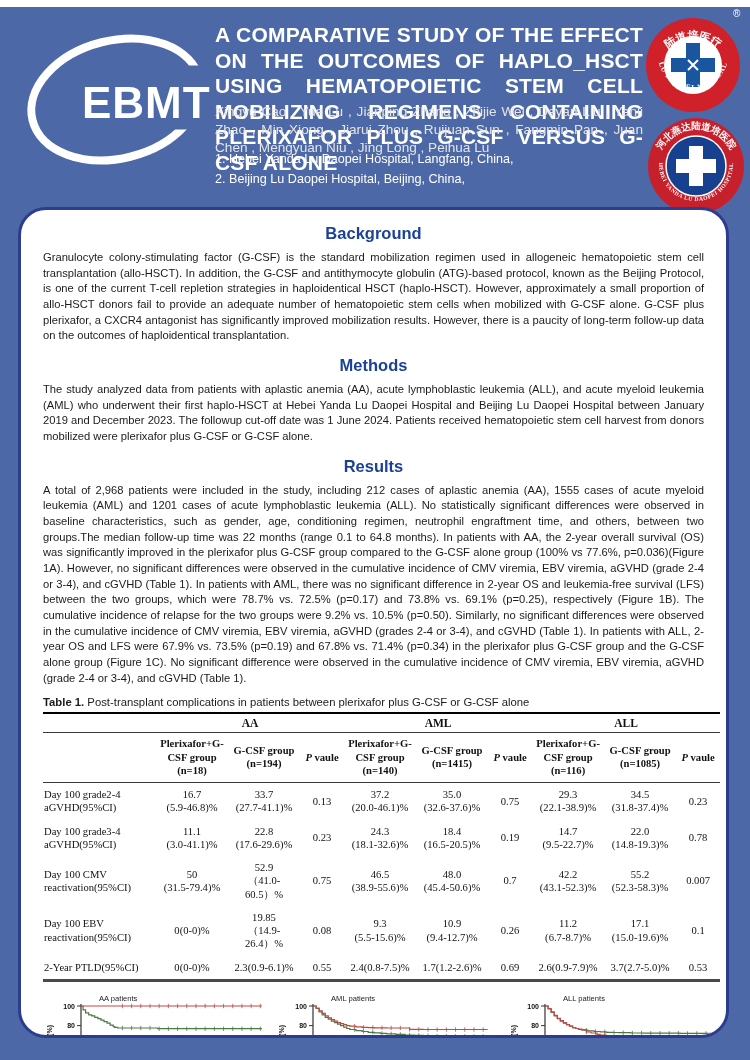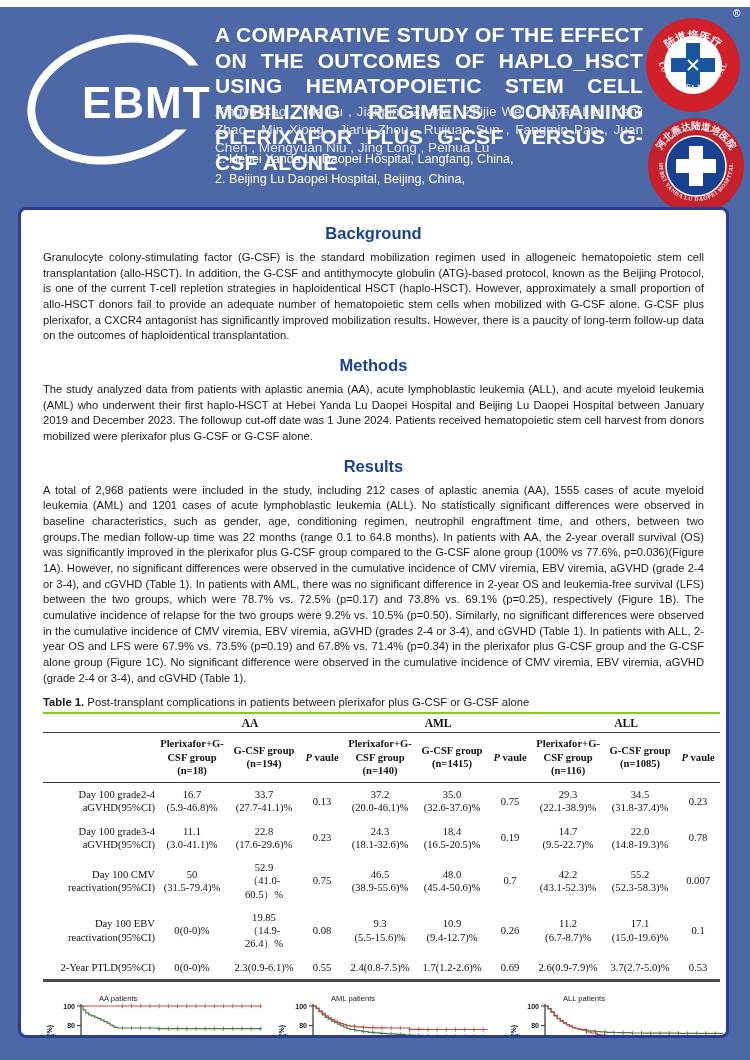--- a/index.html
+++ b/index.html
@@ -22,52 +22,52 @@
   }
   .poster-affils{
     position:absolute;left:215px;top:150px;width:450px;
     color:#fff;font-size:12.6px;line-height:1.58;
   }
   .logo-medical{position:absolute;left:645px;top:5px;width:100px;height:112px;}
   .logo-hospital{position:absolute;left:646px;top:112px;width:100px;height:108px;}
   
   .panel{
     position:absolute;left:18px;top:207px;width:711px;height:831px;
-    background:#ffffff;border:3px solid #2c3c8e;border-radius:8px;
+    background:#ffffff;border:3px solid #2c3c8e;border-radius:28px;
     box-sizing:border-box;padding:8px 22px 10px 22px;overflow:hidden;
   }
   .sec-heading{
     text-align:center;color:#1b4098;font-weight:bold;font-size:16.5px;
     margin:6px 0 7px 0;
   }
   .para{
     font-size:11.2px;line-height:1.4;text-align:justify;color:#1b1b1b;margin:0;
   }
   .table-caption{font-size:11.3px;color:#1b1b1b;margin:10px 0 2px 0;}
   .table-caption b{font-weight:bold;}
   
   table.ctable{
     width:100%;border-collapse:collapse;table-layout:fixed;
     font-family:"Liberation Serif",serif;font-size:10.6px;color:#111;
     margin-top:4px;
   }
   table.ctable thead tr.group-row th{
-    border-top:2px solid #84cc16;border-bottom:1px solid #3a3a3a;
+    border-top:2px solid #000000;border-bottom:1px solid #3a3a3a;
     font-weight:bold;font-size:11.5px;padding:3px 0;text-align:center;
   }
   table.ctable thead tr.sub-row th{
     border-bottom:1.5px solid #3a3a3a;
     font-weight:bold;padding:4px 1px 5px 1px;text-align:center;
     white-space:pre-line;line-height:1.25;
   }
   table.ctable td, table.ctable tbody th{
     padding:5px 1px;text-align:center;white-space:pre-line;line-height:1.25;
     font-weight:normal;vertical-align:middle;
   }
-  table.ctable tbody th{text-align:right;}
+  table.ctable tbody th{text-align:left;}
   table.ctable tbody tr:last-child td,
   table.ctable tbody tr:last-child th{border-bottom:3px solid #4a4a4a;}
   
   .charts-row{display:flex;justify-content:space-between;margin-top:8px;}
   .chart-box{width:232px;height:150px;}
 </style>
 </head>
 <body>
 
 <div class="top-strip"></div>

